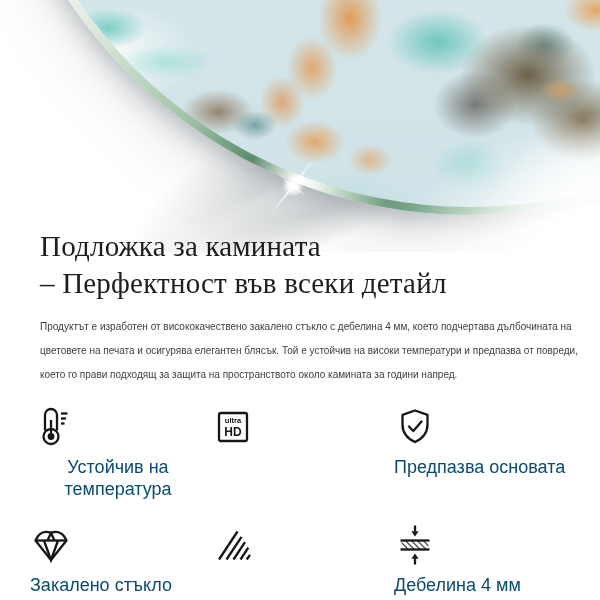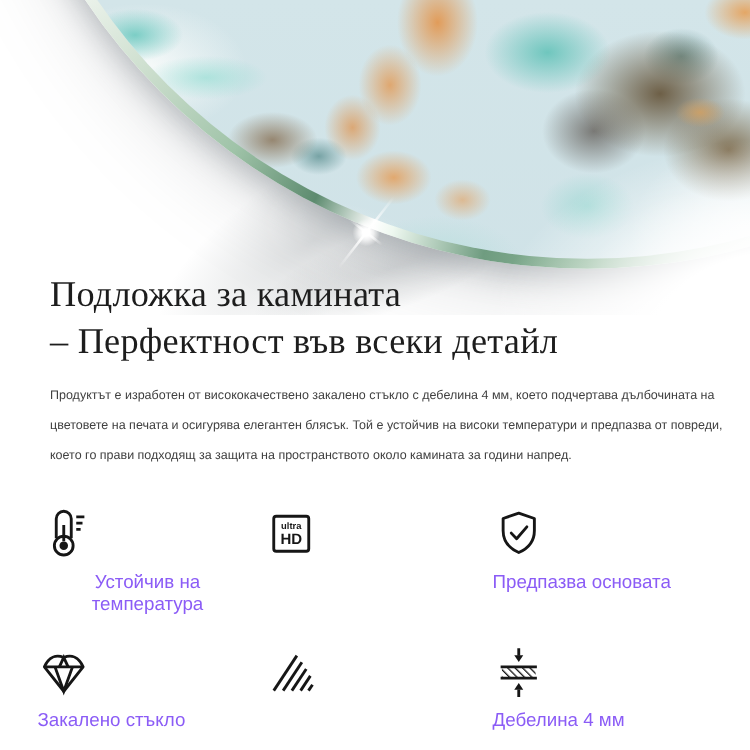--- a/index.html
+++ b/index.html
@@ -72,31 +72,31 @@
   .sparkle .glow { position:absolute; left:-11px; top:-11px; width:22px; height:22px; border-radius:50%;
     background:radial-gradient(circle, rgba(255,255,255,1) 0 3px, rgba(255,255,255,0.75) 6px, rgba(255,255,255,0) 11px); }
   .sparkle .ray1 { position:absolute; left:-36px; top:-1px; width:72px; height:2px;
     transform:rotate(-52deg);
     background:linear-gradient(90deg, rgba(255,255,255,0), #fff 45%, #fff 55%, rgba(255,255,255,0)); }
   .sparkle .ray2 { position:absolute; left:-16px; top:-1px; width:32px; height:2px;
     transform:rotate(38deg);
     background:linear-gradient(90deg, rgba(255,255,255,0), #fff 45%, #fff 55%, rgba(255,255,255,0)); }
 
   
-  .content { position:absolute; left:40px; top:218px; width:548px; }
+  .content { position:absolute; left:40px; top:228px; width:548px; }
   .title { font-family:"Liberation Serif", serif; font-weight:400; color:#1d1d1d;
            font-size:29px; line-height:1.28; letter-spacing:0.2px; }
   .paragraph { margin-top:13px; font-size:10px; line-height:24px; color:#404040; }
 
   
   .features { position:absolute; left:30px; top:406px; width:540px;
     display:grid; grid-template-columns:repeat(3, 1fr); row-gap:24px; column-gap:6px; }
   .feature { display:flex; flex-direction:column; align-items:flex-start; gap:9px; }
   .feature svg { width:42px; height:42px; display:block; }
-  .feature-label { font-size:15px; color:#8b5cf6; text-align:center; line-height:1.2; }
+  .feature-label { font-size:18px; color:#0c4a6e; text-align:center; line-height:1.2; }
   .ic { stroke:#161616; fill:none; stroke-width:2.3; }
   .ic-round { stroke-linecap:round; stroke-linejoin:round; }
 </style>
 </head>
 <body>
 
 <div class="stage">
 
   <div class="hero">
     <div class="shadow-blob shadow-a"></div>

